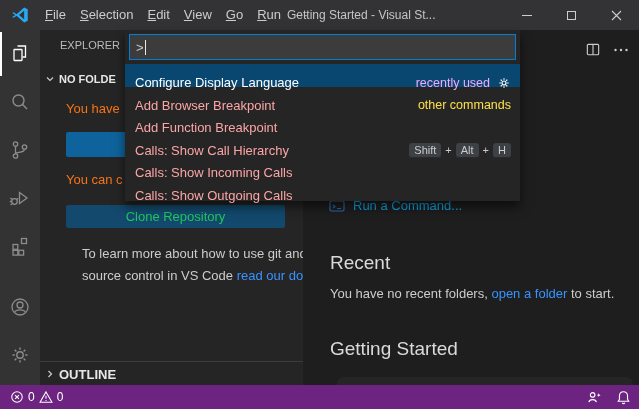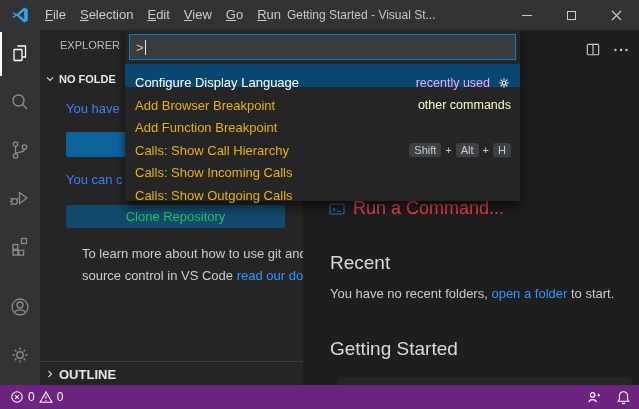--- a/index.html
+++ b/index.html
@@ -28,56 +28,56 @@
   .ab-item.active::before { content:""; position:absolute; left:0; top:2px; bottom:2px; width:2px; background:#ffffff; }
   .ab-item svg { stroke:#8c8c8c; }
   .ab-item.active svg { stroke:#ffffff; }
 
   
   .sidebar { position:absolute; left:40px; top:30px; width:263px; height:355px; background:#252526; }
   .sb-title { position:absolute; left:20px; top:9px; font-size:11px; color:#bbbbbb; }
   .sb-section { position:absolute; left:0; top:38px; width:100%; height:22px; display:flex; align-items:center; }
   .sb-section .chev { margin-left:5px; }
   .sb-section .lbl { margin-left:4px; font-size:11px; font-weight:bold; color:#e7e7e7; white-space:nowrap; overflow:hidden; }
-  .sb-text { position:absolute; left:26px; font-size:13px; color:#3b82f6; white-space:nowrap; }
+  .sb-text { position:absolute; left:26px; font-size:13px; color:#f97316; white-space:nowrap; }
   .btn { position:absolute; left:26px; width:219px; border:none; border-radius:2px; font-size:13px; font-family:"Liberation Sans",sans-serif; text-align:center; }
   .btn-open { top:102px; height:25px; background:#0e639c; }
   .btn-clone { top:175px; height:23px; background:#12496d; color:#22c55e; line-height:23px; }
   .sb-para { position:absolute; left:42px; top:213px; width:238px; font-size:13px; line-height:21.5px; color:#cccccc; }
   a.link { color:#3794ff; text-decoration:none; cursor:pointer; }
   .sb-divider { position:absolute; left:0; top:331px; width:100%; height:1px; background:#3c3c3c; }
   .sb-outline { position:absolute; left:0; top:334px; width:100%; height:20px; display:flex; align-items:center; }
   .sb-outline .chev { margin-left:5px; }
   .sb-outline .lbl { margin-left:4px; font-size:13px; font-weight:bold; color:#e7e7e7; }
 
   
   .editor { position:absolute; left:303px; top:30px; width:336px; height:355px; background:#1e1e1e; }
   .ed-toolbar { position:absolute; right:10px; top:12px; display:flex; gap:12px; align-items:center; }
   .run-cmd { position:absolute; left:26px; top:168px; display:flex; align-items:center; gap:8px; }
-  .run-cmd .txt { color:#ef4444; font-size:18px; cursor:pointer; }
+  .run-cmd .txt { color:#0ea5e9; font-size:13px; cursor:pointer; }
   .heading { position:absolute; left:27px; font-size:19px; font-weight:400; color:#dadada; }
   .h-recent { top:222px; }
   .h-gs { top:308px; }
   .recent-line { position:absolute; left:27px; top:256px; font-size:13px; color:#cccccc; white-space:nowrap; }
   .gs-card { position:absolute; left:34px; top:347px; width:296px; height:12px; background:#252526; border-radius:7px 7px 0 0; }
 
   
   .palette { position:absolute; left:125px; top:30px; width:395px; background:#252526; box-shadow:0 6px 10px rgba(0,0,0,.55); z-index:20; }
   .qi-inputwrap { padding:4px; }
   .qi-input { height:26px; background:#3c3c3c; border:1px solid #007fd4; display:flex; align-items:center; padding-left:6px; }
   .qi-input .val { color:#cccccc; font-size:13px; }
   .caret { display:inline-block; width:1px; height:15px; background:#e8e8e8; margin-left:1px; }
   .qi-list { padding-bottom:2px; }
   .qi-row { height:22.5px; display:flex; align-items:center; padding:15px 9px 0 10px; cursor:pointer; }
-  .qi-row .lbl { font-size:13px; color:#eab308; white-space:nowrap; }
+  .qi-row .lbl { font-size:13px; color:#fca5a5; white-space:nowrap; }
   .qi-row.selected { background:#094771; }
   .qi-row.selected .lbl { color:#ffffff; }
   .qi-spacer { flex:1; }
   .qi-meta { font-size:12.5px; color:#f0abfc; margin-right:7px; }
-  .qi-meta-link { font-size:12.5px; color:#fef9c3; }
+  .qi-meta-link { font-size:12.5px; color:#fde047; }
   .kb-chip { background:#3d4045; border-radius:3px; padding:1.5px 5px; font-size:11px; color:#cccccc; box-shadow:inset 0 -1px 0 #2a2a2a; }
   .kb-sep { font-size:11px; color:#cccccc; margin:0 4px; }
 
   
   .statusbar { position:absolute; left:0; top:385px; width:639px; height:24px; background:#6c2480; display:flex; align-items:center; color:#ffffff; font-size:12px; }
   .st-left { display:flex; align-items:center; margin-left:8px; gap:4px; }
   .st-group { display:flex; align-items:center; gap:4px; padding:0 2px; }
   .st-right { position:absolute; right:8px; display:flex; align-items:center; gap:14px; }
   svg { display:block; }
 </style>

